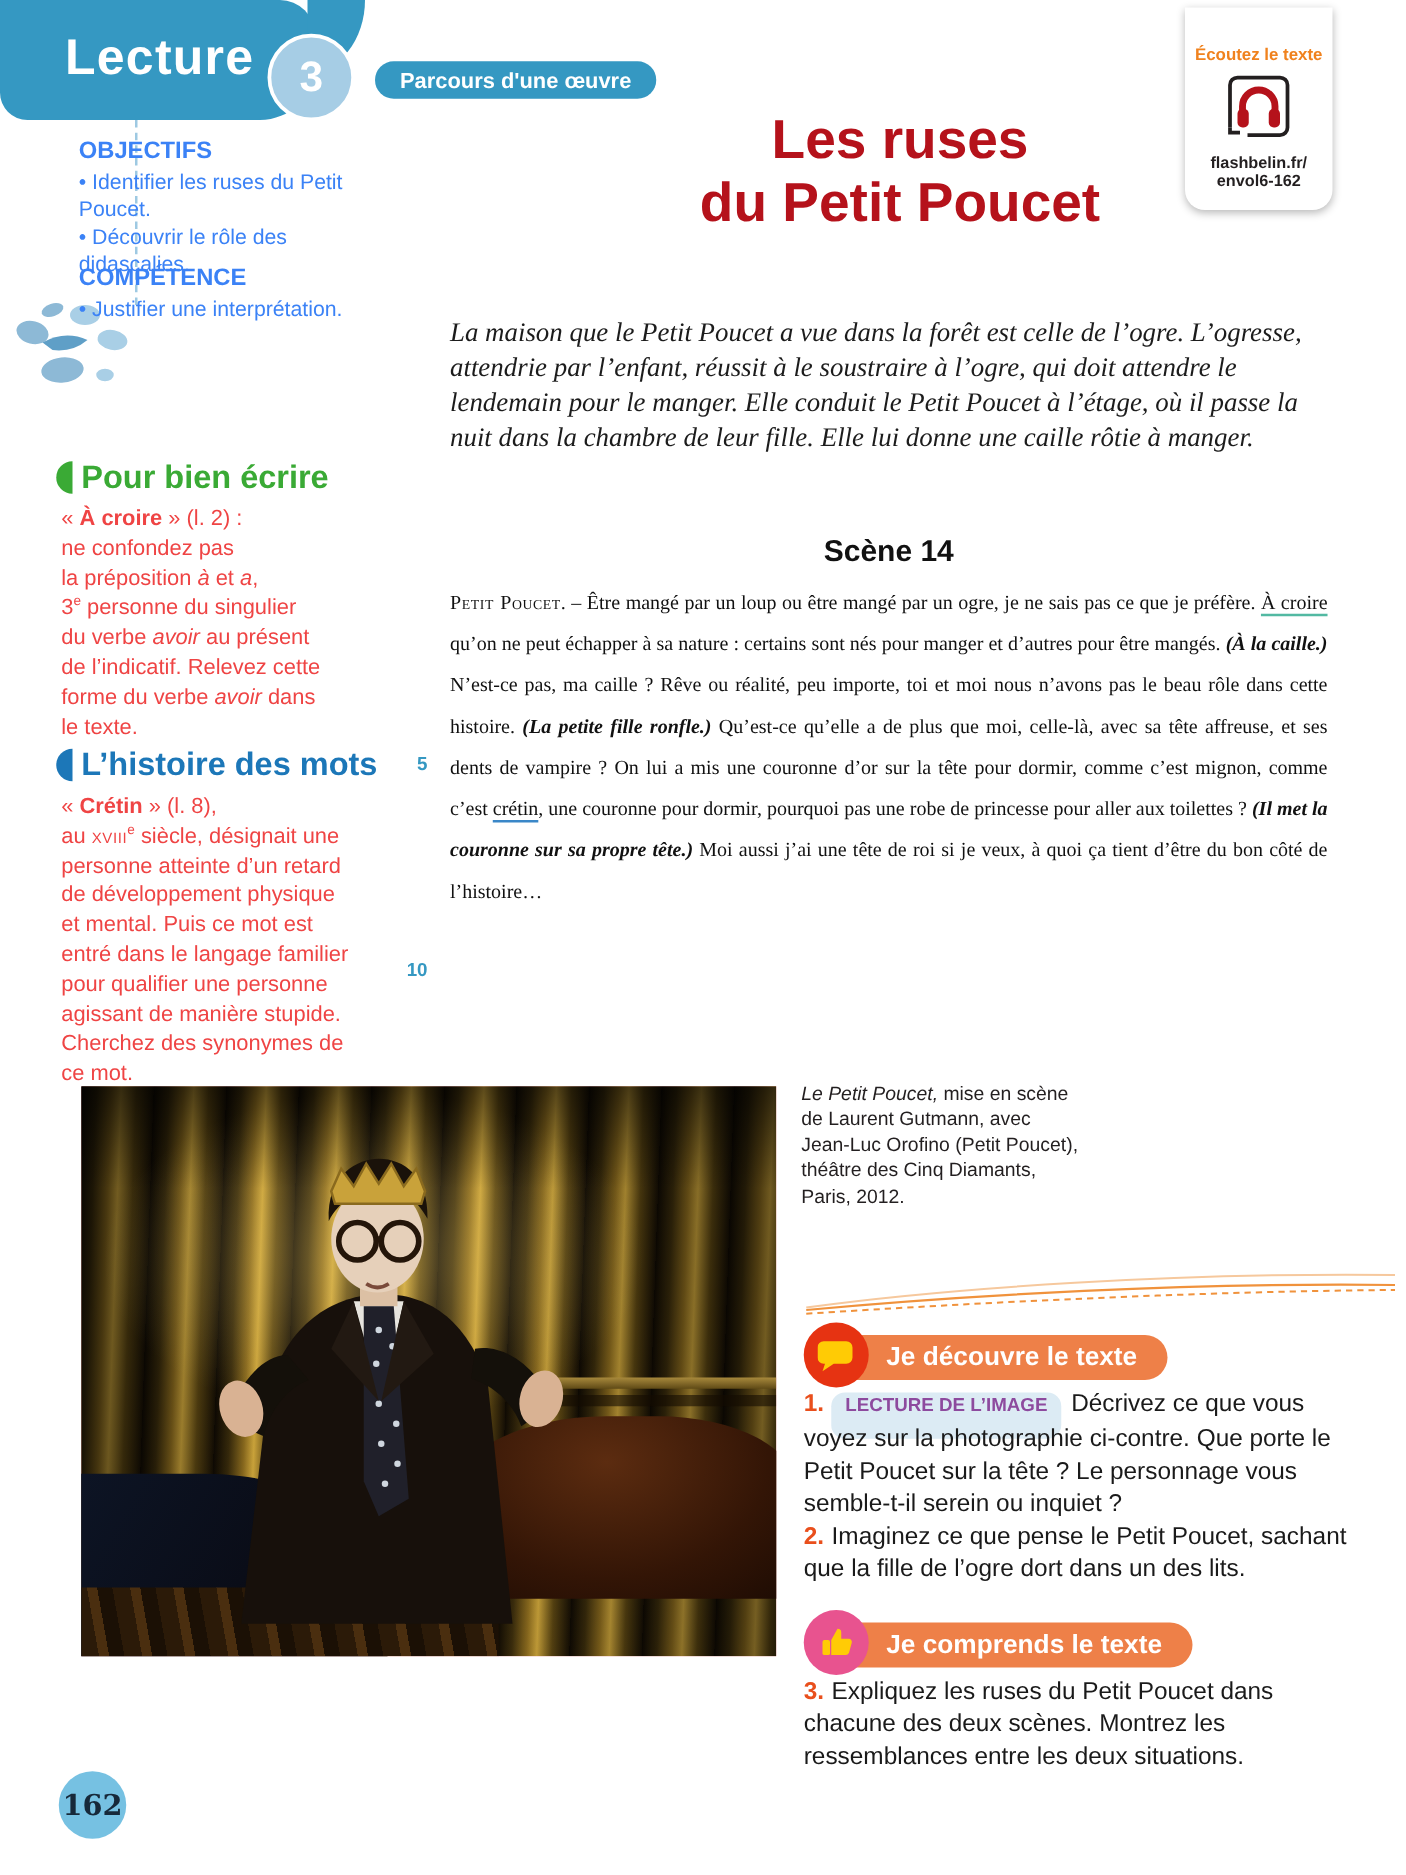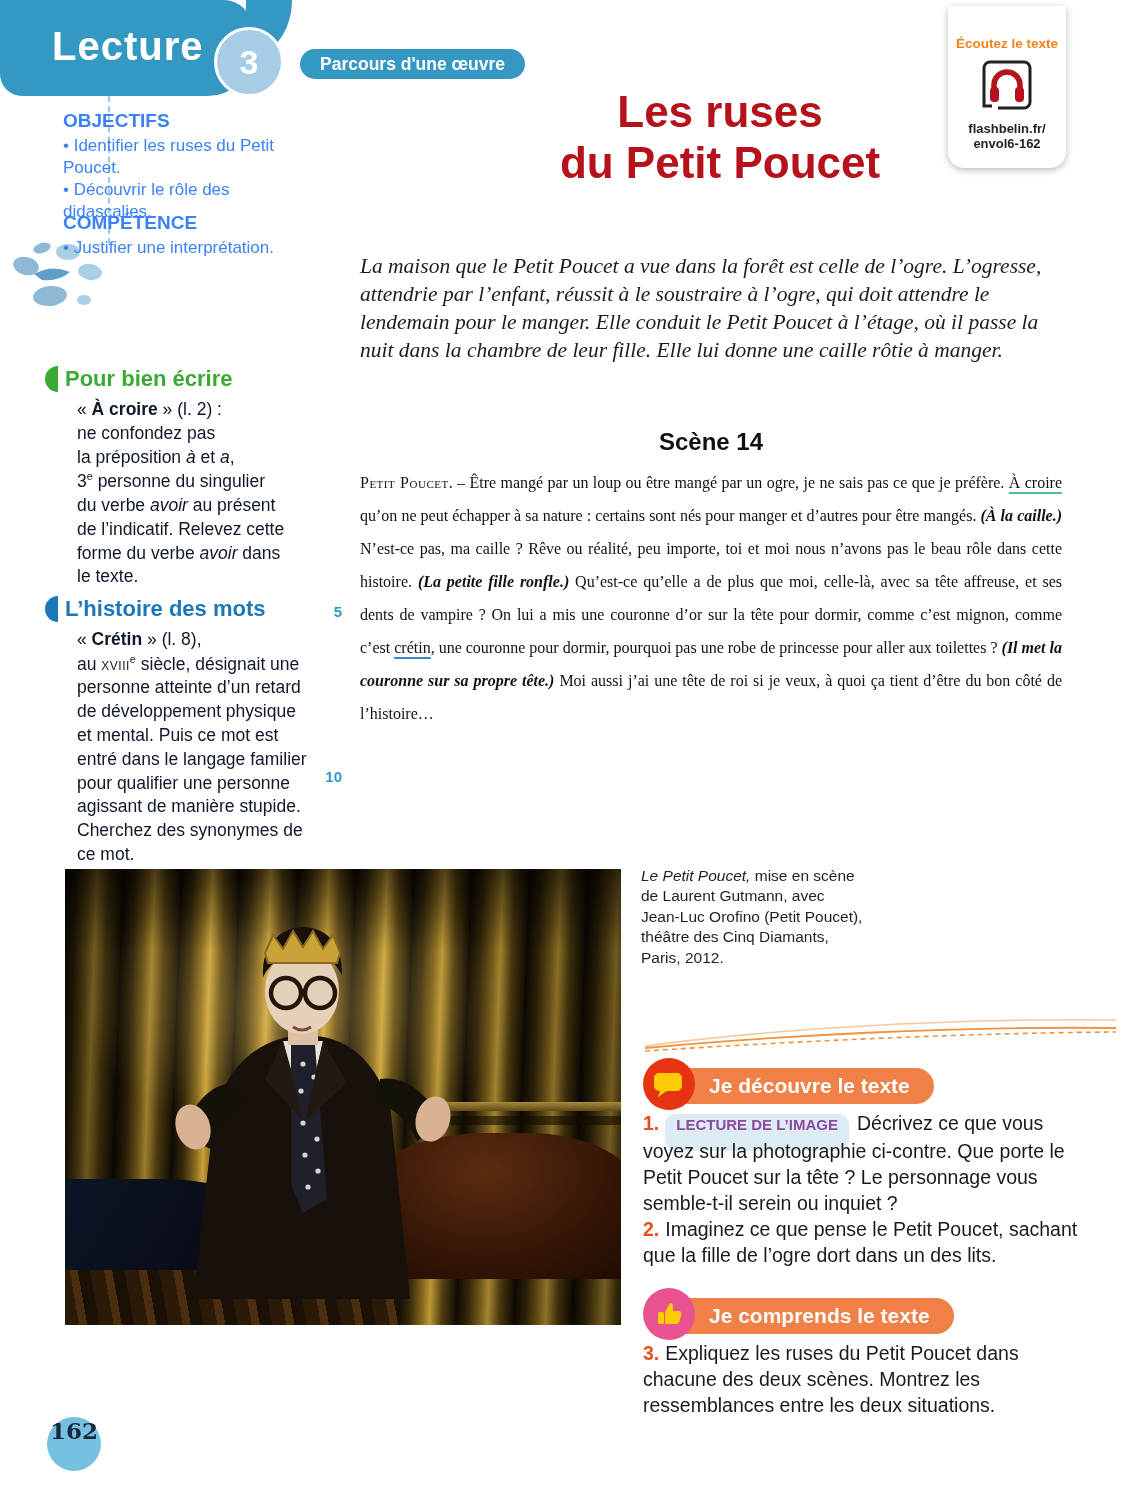--- a/index.html
+++ b/index.html
@@ -42,27 +42,27 @@
   .seg-b { font-weight:bold; }
   .seg-i { font-style:italic; }
   .seg-bi { font-weight:bold; font-style:italic; }
   .seg-sup { vertical-align:super; font-size:0.62em; }
   .seg-sc { font-variant:small-caps; letter-spacing:0.5px; }
   .seg-ut { text-decoration:underline; text-decoration-color:#52b9a2; text-underline-offset:4px; text-decoration-thickness:2px; }
   .seg-ub { text-decoration:underline; text-decoration-color:#3a87c8; text-underline-offset:4px; text-decoration-thickness:2px; }
 
   
   .side-box { position:absolute; left:45px; width:275px; }
-  .side-box-title { display:flex; align-items:center; font-size:22px; font-weight:bold; margin-bottom:6px; }
+  .side-box-title { display:flex; align-items:center; font-size:26px; font-weight:bold; margin-bottom:6px; }
   .halfmoon { display:inline-block; width:13px; height:26px; border-radius:13px 0 0 13px; margin-right:7px; }
   .box-green .side-box-title { color:#3aaa35; }
   .box-green .halfmoon { background:#3aaa35; }
   .box-blue .side-box-title { color:#1c77b8; }
   .box-blue .halfmoon { background:#1c77b8; }
-  .side-box-body { margin-left:32px; font-size:17.5px; line-height:1.36; color:#0f172a; white-space:pre-line; }
+  .side-box-body { margin-left:4px; font-size:17.5px; line-height:1.36; color:#ef4444; white-space:pre-line; }
 
   
   .photo { position:absolute; left:65px; top:869px; width:556px; height:456px; overflow:hidden; background:#fca5a5; }
   .curtain { position:absolute; inset:0;
     background:
       radial-gradient(ellipse 60% 45% at 42% 30%, rgba(255,225,130,0.30), rgba(0,0,0,0) 65%),
       linear-gradient(to right, rgba(0,0,0,0.55), rgba(0,0,0,0) 25%, rgba(0,0,0,0) 60%, rgba(0,0,0,0.45)),
       repeating-linear-gradient(92deg, #0f0a03 0px, #3a2c0c 12px, #8a6a1e 24px, #c9a23a 32px, #5a4512 44px, #171005 58px);
   }
   .curtain-top-shadow { position:absolute; left:0; top:0; width:100%; height:18%; background:linear-gradient(to bottom, rgba(0,0,0,0.55), rgba(0,0,0,0)); }
@@ -85,21 +85,21 @@
   .section-pill { position:absolute; left:24px; top:10px; height:36px; padding:0 24px 0 42px; background:#ee8048; border-radius:18px; color:#fff; font-weight:bold; font-size:21px; display:flex; align-items:center; white-space:nowrap; }
   .section-icon { position:absolute; left:0; top:0; width:52px; height:52px; border-radius:50%; display:flex; align-items:center; justify-content:center; }
   .icon-red { background:#e63312; }
   .icon-pink { background:#e8538f; }
 
   .question { position:absolute; left:643px; width:452px; font-size:19.5px; line-height:26px; color:#1a1a1a; }
   .q-num { font-weight:bold; color:#e94f1c; margin-right:6px; }
   .q-badge { background:#dcebf4; color:#8d4a9e; font-weight:bold; font-size:15px; padding:2px 11px 18px; border-radius:11px; margin-right:8px; white-space:nowrap; }
 
   
-  .page-num { position:absolute; left:47px; top:1417px; width:54px; height:54px; border-radius:50%; background:#76c1e2; display:flex; justify-content:center; font-family:"DejaVu Serif", serif; font-weight:bold; font-size:23px; color:#17293a; }
+  .page-num { position:absolute; left:47px; top:1417px; width:54px; height:54px; border-radius:50%; background:#76c1e2; display:flex; align-items:center; justify-content:center; font-family:"DejaVu Serif", serif; font-weight:bold; font-size:23px; color:#17293a; }
 </style>
 </head>
 <body>
 
 <div id="page">
 
   <div class="tab"></div>
   <div class="tab-swoosh"></div>
   <div class="tab-label">Lecture</div>
   <div class="chapter-circle">

